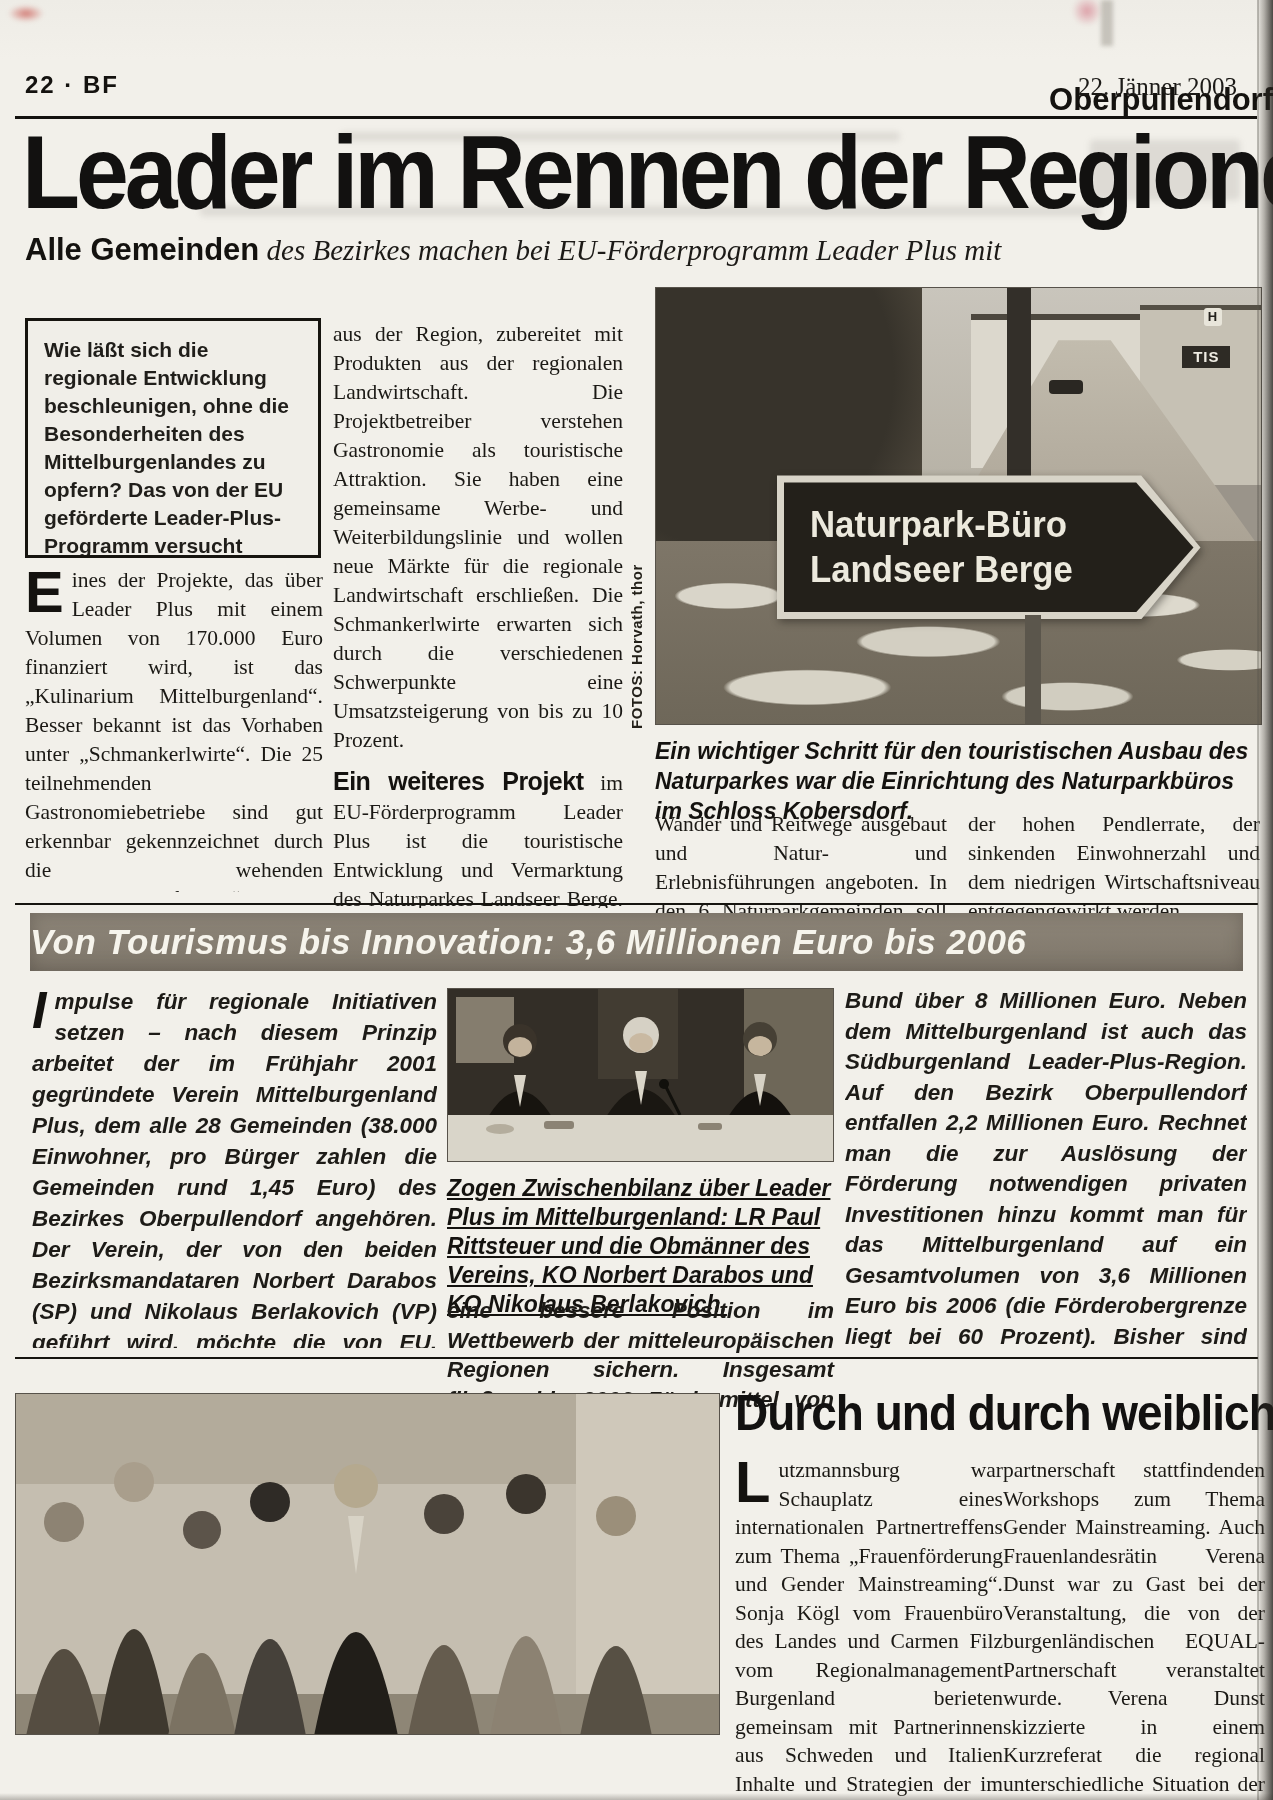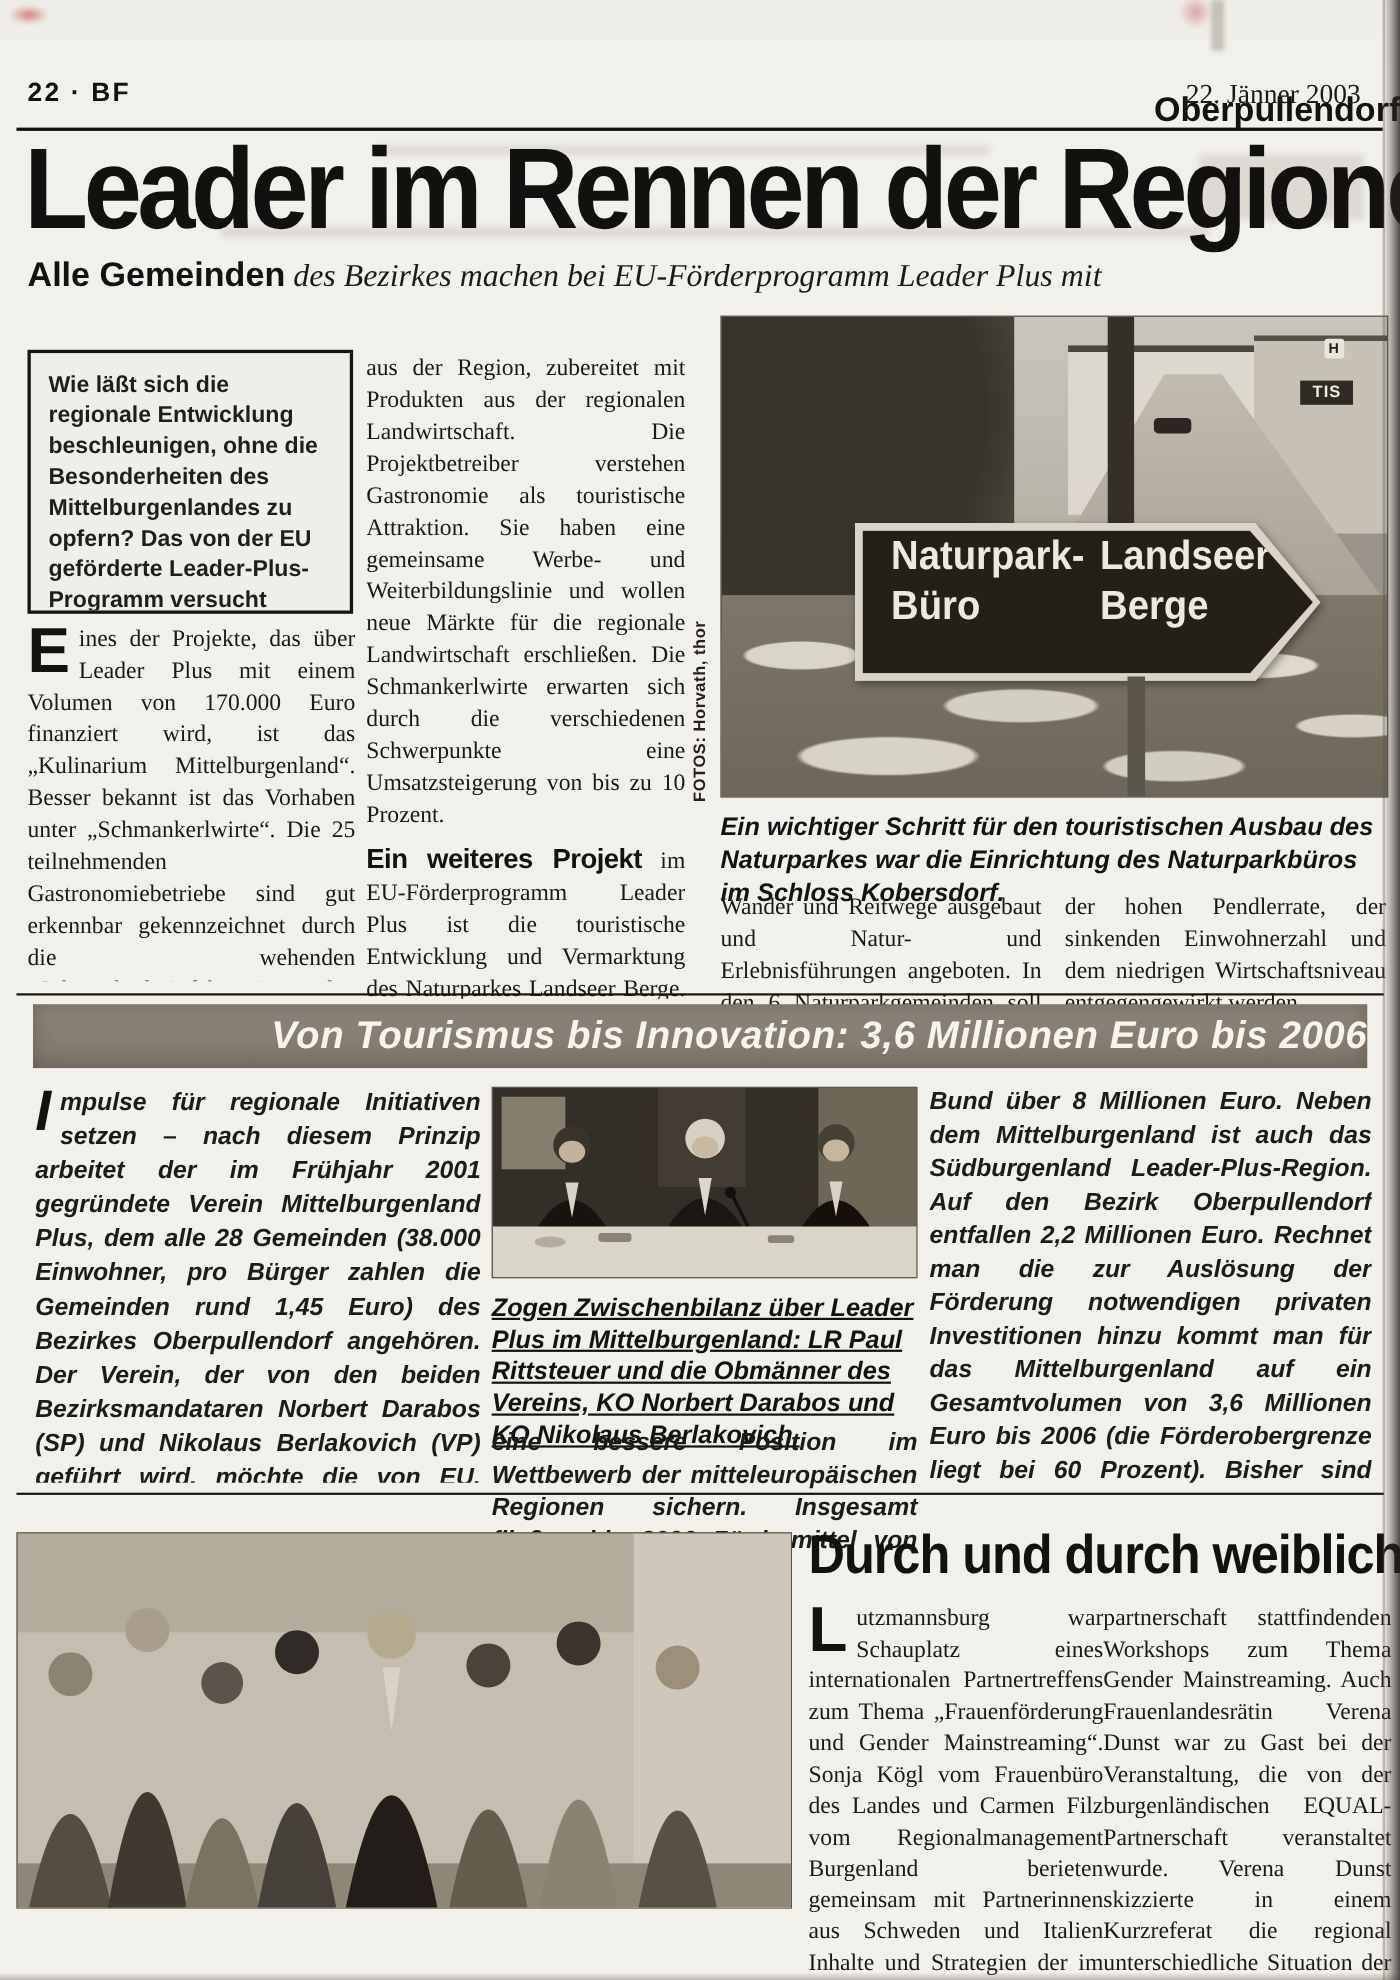--- a/index.html
+++ b/index.html
@@ -75,42 +75,42 @@
       radial-gradient(ellipse 140px 30px at 25% 80%, #d7d3c6 55%, rgba(215,211,198,0) 60%),
       radial-gradient(ellipse 110px 24px at 68% 85%, #d1cdc0 55%, rgba(209,205,192,0) 60%),
       radial-gradient(ellipse 90px 18px at 95% 65%, #d5d1c4 55%, rgba(213,209,196,0) 60%),
       linear-gradient(180deg,#7e7668,#6e6759);}
   .p1-sign{position:absolute;left:20%;top:43%;width:70%;height:33%;
     filter:drop-shadow(2px 3px 4px rgba(20,18,14,.45));}
   .p1-sign-outer{position:absolute;inset:0;background:#d8d4c8;
     clip-path:polygon(0 0,86% 0,100% 50%,86% 100%,0 100%);}
   .p1-sign-inner{position:absolute;inset:7px;background:#23201a;
     clip-path:polygon(0 0,86% 0,100% 50%,86% 100%,0 100%);
-    display:flex;flex-direction:row;justify-content:center;padding-left:26px;box-sizing:border-box;}
+    display:flex;flex-direction:column;justify-content:center;padding-left:26px;box-sizing:border-box;}
   .p1-sign-inner span{font:700 37px/1.22 "Liberation Sans",sans-serif;color:#ece9dd;
     letter-spacing:0;transform:scaleX(.94);transform-origin:left;}
   .p1-post{position:absolute;left:61%;top:75%;width:16px;height:25%;background:#5b564c;}
   .p1-tis{position:absolute;left:87%;top:11%;width:48px;height:22px;background:#2e2b25;
     color:#efece3;font:700 15px/22px "Liberation Sans",sans-serif;text-align:center;letter-spacing:1px;margin-top:10px;}
   .p1-h{position:absolute;left:90.5%;top:4.5%;width:18px;height:18px;background:#e8e5da;border-radius:3px;
     color:#23211c;font:700 13px/18px "Liberation Sans",sans-serif;text-align:center;}
   .photo-credit{left:629px;top:553px;width:22px;height:176px;
     writing-mode:vertical-rl;transform:rotate(180deg);
     font:700 15px/1 "Liberation Sans",sans-serif;color:#232019;letter-spacing:.5px;text-align:left;}
   .caption{font:italic 700 23px/30px "Liberation Sans",sans-serif;color:#14120f;}
   .cap1{left:655px;top:736px;width:604px;}
   .below-left{left:655px;top:810px;width:292px;height:122px;overflow:hidden;}
   .below-right{left:968px;top:810px;width:292px;height:122px;overflow:hidden;}
 
   
   .mid-box{left:15px;top:903px;width:1243px;height:452px;border-top:2px solid #16140f;border-bottom:2px solid #16140f;}
   .banner{left:30px;top:913px;width:1213px;height:58px;
     background:linear-gradient(180deg,#8e8679,#7e766a);
     box-shadow:inset 0 0 18px rgba(55,50,44,.35);
-    color:#f6f4ec;font:italic 800 35px/58px "Liberation Sans",sans-serif;text-align:right;letter-spacing:.5px;}
+    color:#f6f4ec;font:italic 800 35px/58px "Liberation Sans",sans-serif;text-align:left;letter-spacing:.5px;}
   .ital{font:italic 600 22.5px/31px "Liberation Sans",sans-serif;text-align:justify;color:#1d1b17;}
   .mid-left{left:32px;top:986px;width:405px;height:362px;overflow:hidden;}
   .photo2{left:447px;top:988px;width:387px;height:174px;}
   .cap2{left:447px;top:1174px;width:387px;line-height:29px;text-decoration:underline;}
   .mid-center-cont{left:447px;top:1296px;width:387px;line-height:29.5px;}
   .mid-right{left:845px;top:986px;width:402px;height:362px;overflow:hidden;line-height:30.5px;}
 
   
   .photo3{left:15px;top:1393px;width:705px;height:342px;}
   .cap3{left:18px;top:1745px;width:702px;font:italic 600 22px/28px "Liberation Sans",sans-serif;color:#14120f;}

